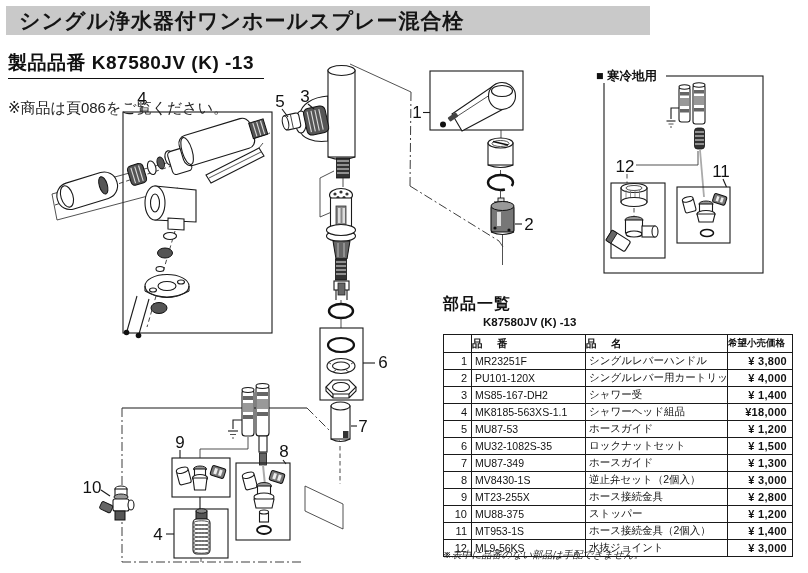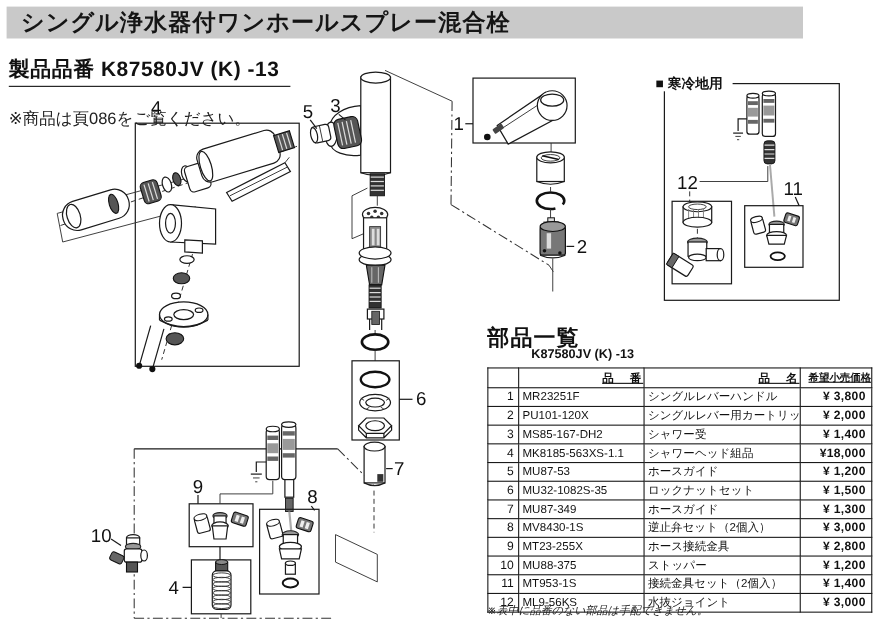--- a/index.html
+++ b/index.html
@@ -2,31 +2,31 @@
 <html><head>
 <meta charset="utf-8">
 <style>
   html,body{margin:0;padding:0;}
   body{
     width:808px;height:573px;position:relative;background:#fff;overflow:hidden;
     font-family:"Liberation Sans","DejaVu Sans",sans-serif;color:#111;
   }
   .abs{position:absolute;}
   
-  #titlebar{left:6px;top:6px;width:724px;height:29px;background:#c9c9c9;}
+  #titlebar{left:6px;top:6px;width:644px;height:29px;background:#c9c9c9;}
   #titlebar span{display:block;line-height:29px;padding-left:13px;font-size:21px;font-weight:bold;letter-spacing:1px;color:#151515;}
   #product-code{left:8px;top:50px;font-size:19px;font-weight:bold;border-bottom:1.6px solid #111;padding:0 10px 2px 0;letter-spacing:.5px;}
   #note1{left:8px;top:99px;font-size:15px;color:#222;}
   
-  #parts-heading{left:443px;top:294px;font-size:20px;font-weight:bold;letter-spacing:1px;}
+  #parts-heading{left:443px;top:294px;font-size:16px;font-weight:bold;letter-spacing:1px;}
   #parts-model{left:443px;top:316px;font-size:11.5px;font-weight:bold;padding-left:40px;}
   #parts-table{left:443px;top:334px;}
   table{border-collapse:collapse;table-layout:fixed;width:349px;border:1.6px solid #1a1a1a;}
   th,td{border:1px solid #1a1a1a;overflow:hidden;white-space:nowrap;}
-  thead th{height:17px;font-size:10.5px;font-weight:bold;text-align:right;letter-spacing:2px;padding:0;text-decoration:underline;}
+  thead th{height:17px;font-size:10.5px;font-weight:bold;text-align:left;letter-spacing:2px;padding:0;}
   thead th.price-h{font-size:9.5px;letter-spacing:0;}
   tbody td{height:16px;font-size:10.5px;padding:0 3px;}
   td.no{text-align:right;padding-right:4px;font-size:11px;}
   td.price{text-align:right;padding-right:5px;font-size:11px;letter-spacing:.3px;font-weight:bold;}
   #note2{left:443px;top:548px;font-size:10px;color:#222;font-style:italic;}
   
   #diagram{left:0;top:0;}
   .ln{stroke:#1a1a1a;fill:none;stroke-width:1.1;}
   .fw{fill:#fff;stroke:#1a1a1a;stroke-width:1.1;}
   .gy{fill:#999;stroke:#222;stroke-width:1;}
@@ -450,21 +450,21 @@
       <tr>
           <td class="no">1</td>
           <td>MR23251F</td>
           <td>シングルレバーハンドル</td>
           <td class="price">¥ 3,800</td>
         </tr>
       <tr>
           <td class="no">2</td>
           <td>PU101-120X</td>
           <td>シングルレバー用カートリッジ</td>
-          <td class="price">¥ 2,000</td>
+          <td class="price">¥ 4,000</td>
         </tr>
       <tr>
           <td class="no">3</td>
           <td>MS85-167-DH2</td>
           <td>シャワー受</td>
           <td class="price">¥ 1,400</td>
         </tr>
       <tr>
           <td class="no">4</td>
           <td>MK8185-563XS-1.1</td>
@@ -503,21 +503,21 @@
         </tr>
       <tr>
           <td class="no">10</td>
           <td>MU88-375</td>
           <td>ストッパー</td>
           <td class="price">¥ 1,200</td>
         </tr>
       <tr>
           <td class="no">11</td>
           <td>MT953-1S</td>
-          <td>接続金具セット（2個入）</td>
+          <td>ホース接続金具（2個入）</td>
           <td class="price">¥ 1,400</td>
         </tr>
       <tr>
           <td class="no">12</td>
           <td>ML9-56KS</td>
           <td>水抜ジョイント</td>
           <td class="price">¥ 3,000</td>
         </tr>
     </tbody>
   </table>

